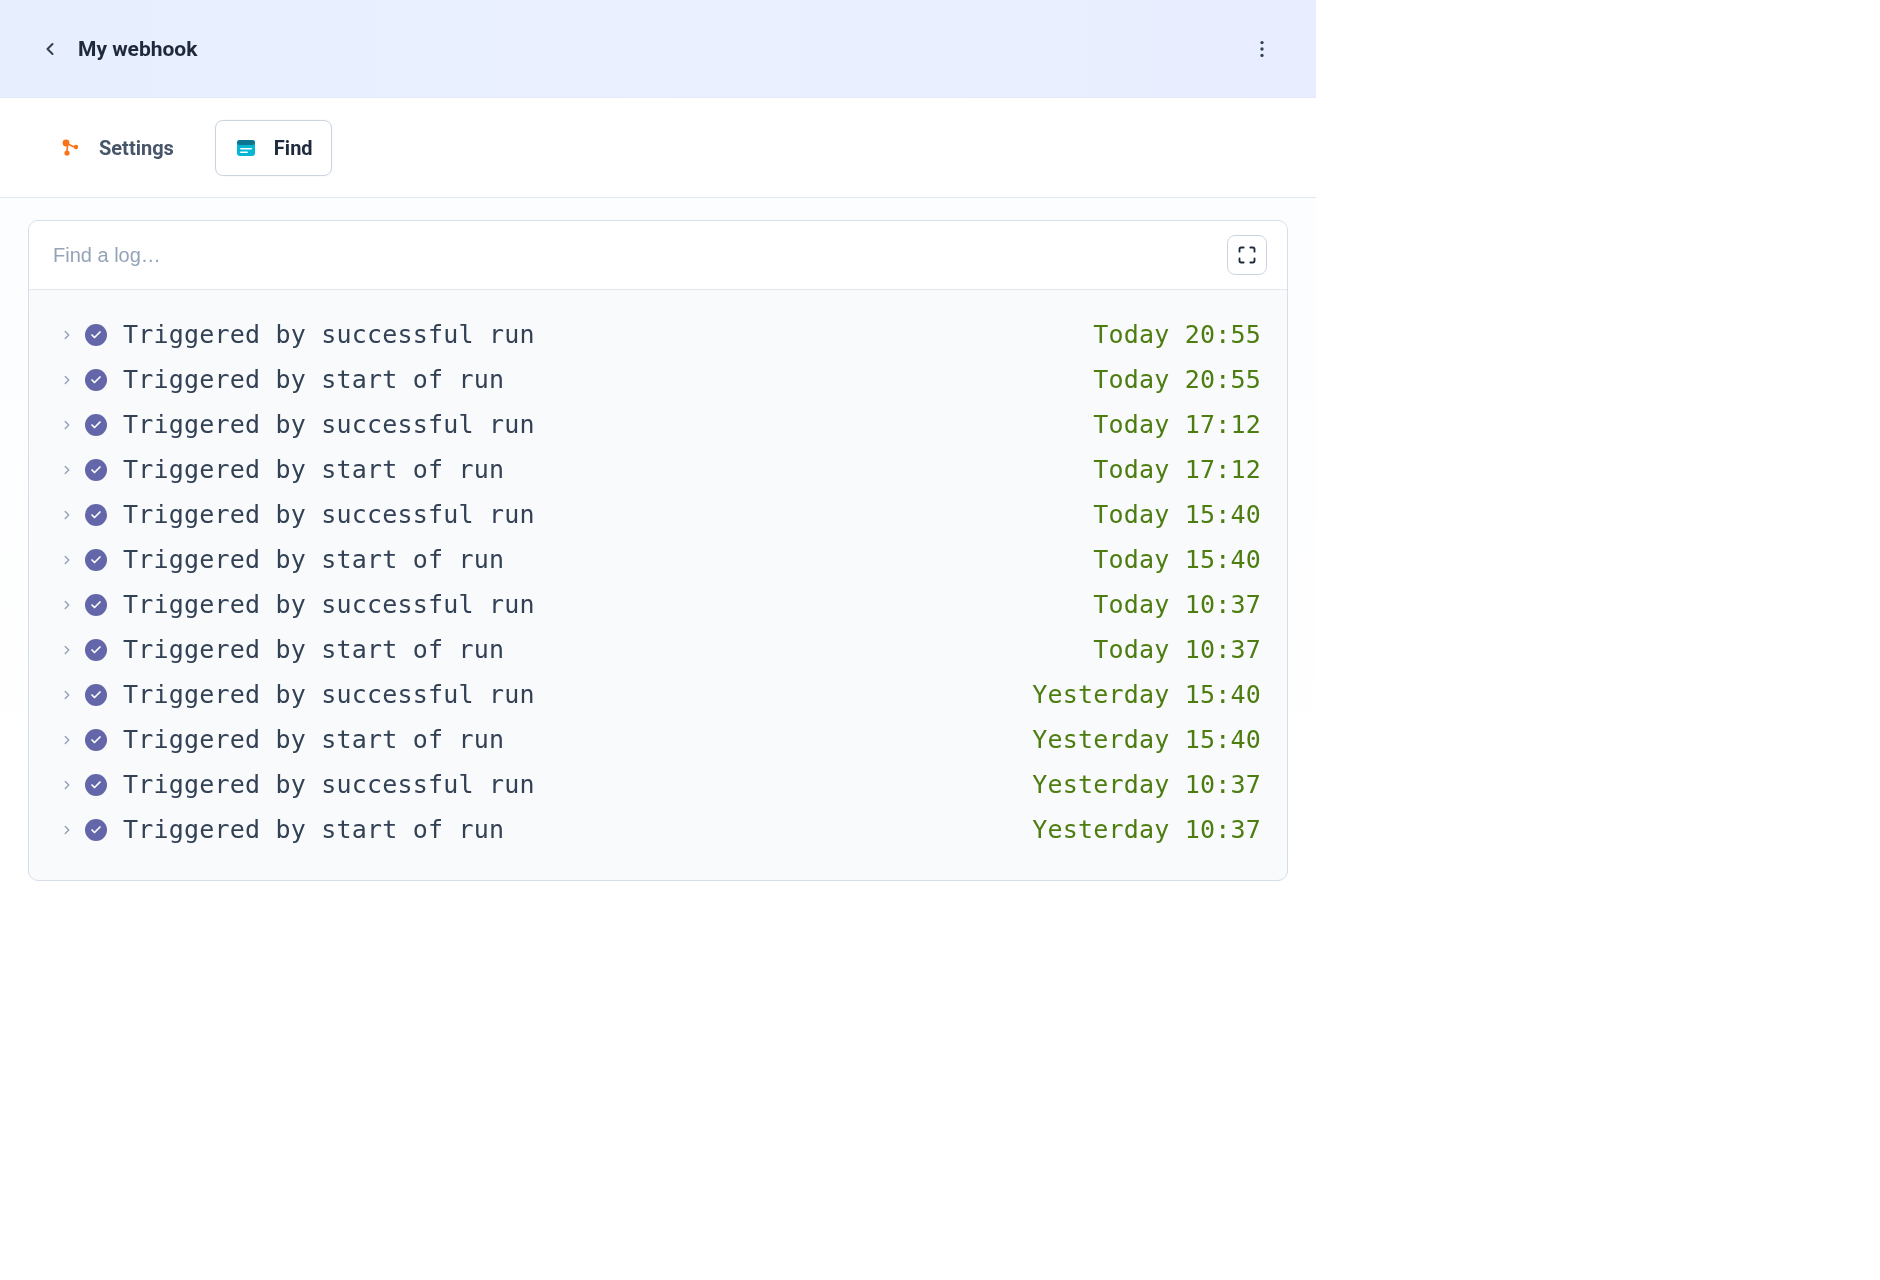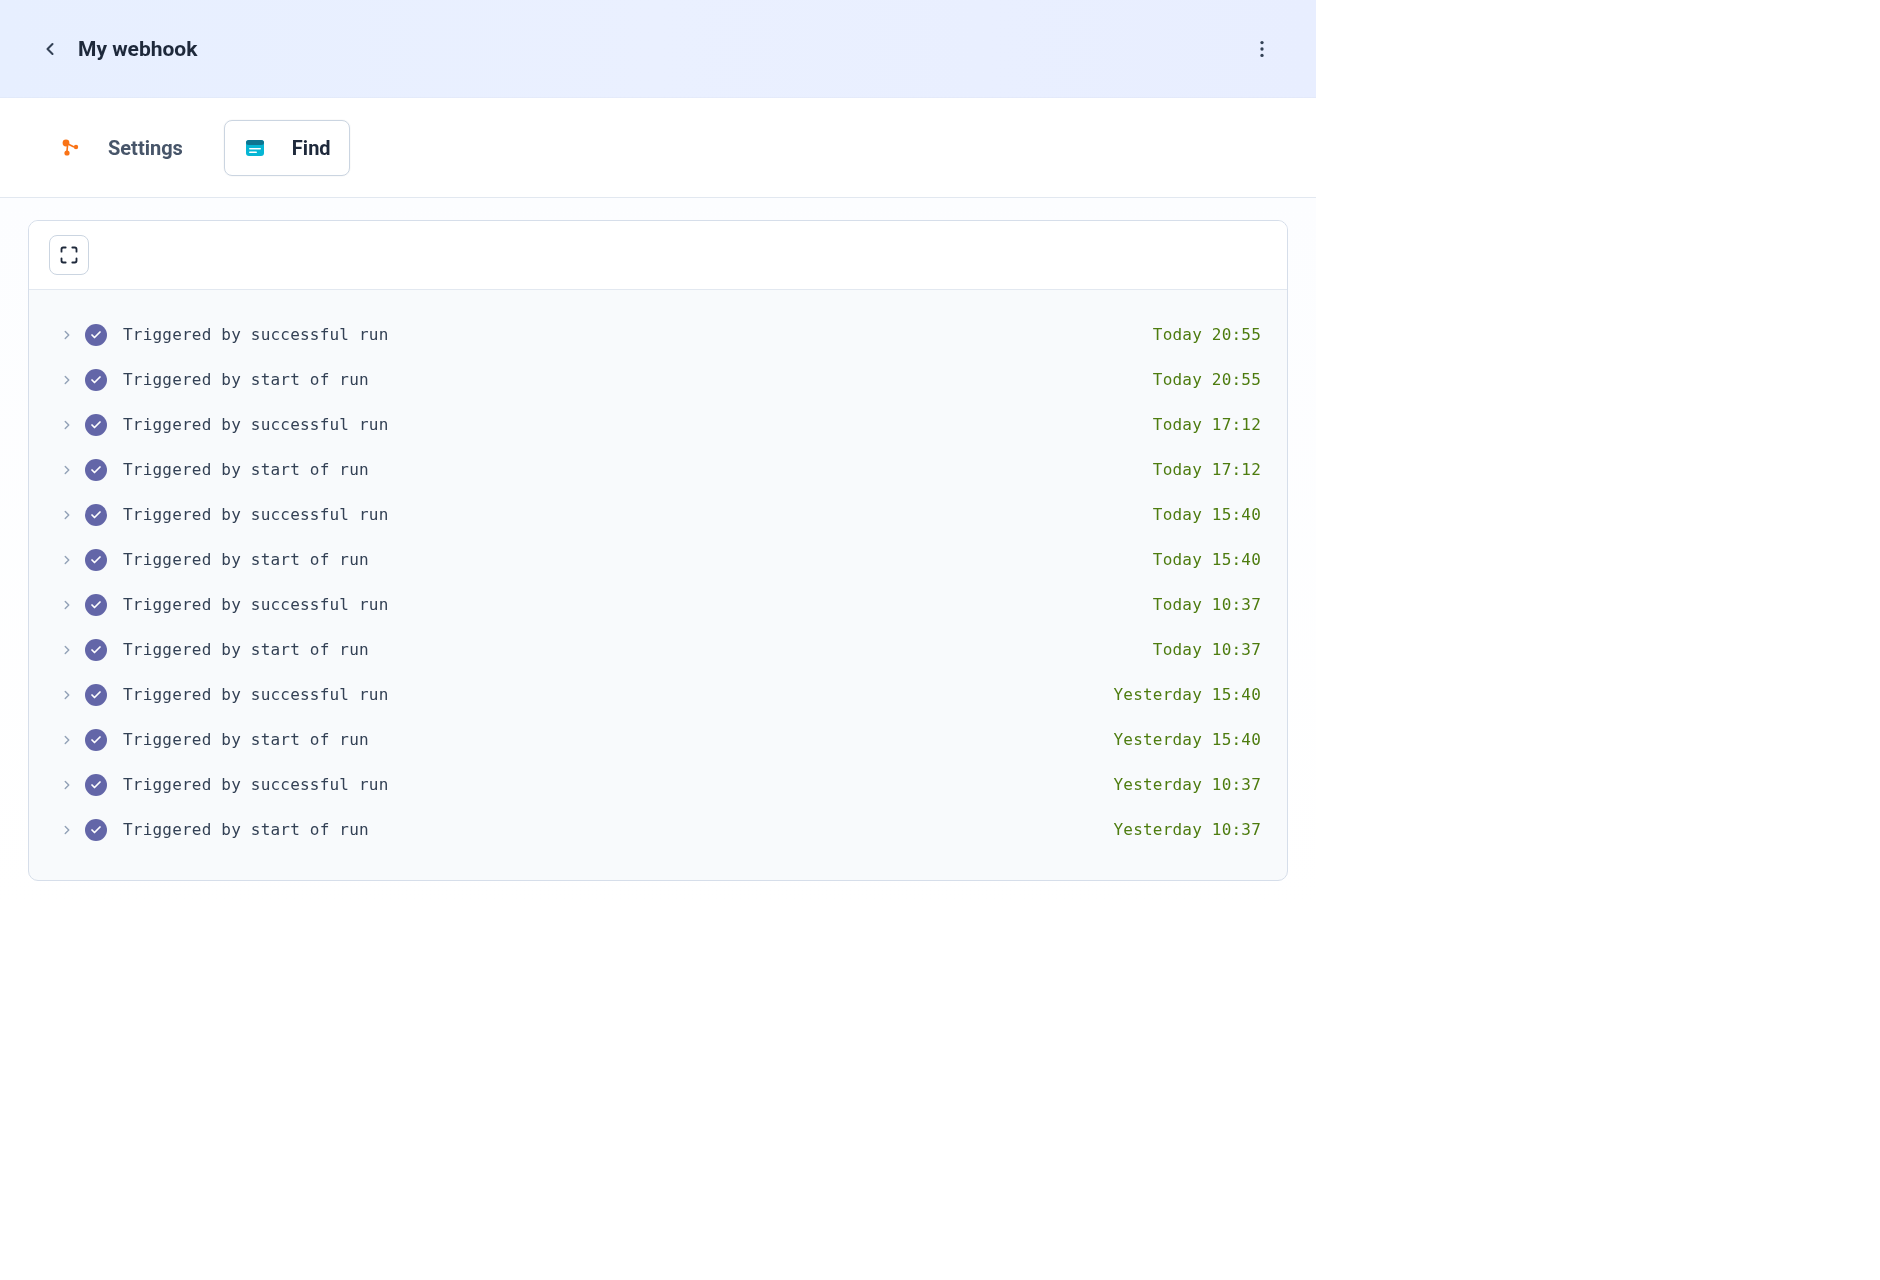--- a/index.html
+++ b/index.html
@@ -44,21 +44,21 @@
     display: flex;
     align-items: center;
     padding: 0 40px;
     gap: 22px;
     border-bottom: 1px solid #e2e8f0;
     background: #ffffff;
   }
   .tab {
     display: flex;
     align-items: center;
-    gap: 25px;
+    gap: 16px;
     height: 56px;
     padding: 0 18px;
     border-radius: 8px;
     cursor: pointer;
     font-size: 20px;
     font-weight: 700;
     color: #475569;
     border: 1px solid transparent;
   }
   .tab.active {
@@ -108,21 +108,21 @@
   }
 
   .log-list { padding: 22px 22px 28px 22px; }
   .log-row {
     display: flex;
     align-items: center;
     height: 45px;
     padding: 0 4px;
     cursor: pointer;
     font-family: ui-monospace, SFMono-Regular, Menlo, Consolas, monospace;
-    font-size: 16px;
+    font-size: 25px;
     color: #334155;
   }
   .chev {
     width: 24px;
     display: flex; align-items: center; justify-content: center;
     color: #94a3b8;
     margin-right: 6px;
   }
   .status-icon {
     width: 22px; height: 22px;
@@ -177,20 +177,21 @@
       </svg>
     </span>
     <span>Find</span>
   </div>
 </div>
 
 <div class="content">
   <div class="logs-panel">
 
     <div class="search-row">
+      <input class="search-input" type="text" placeholder="Find a log…" style="">
       <div class="expand-btn">
         <svg width="20" height="20" viewBox="0 0 24 24" fill="none" stroke="currentColor" stroke-width="2.2" stroke-linecap="round" stroke-linejoin="round">
           <path d="M8 3H5a2 2 0 0 0-2 2v3"></path>
           <path d="M16 3h3a2 2 0 0 1 2 2v3"></path>
           <path d="M8 21H5a2 2 0 0 1-2-2v-3"></path>
           <path d="M16 21h3a2 2 0 0 0 2-2v-3"></path>
         </svg>
       </div>
     </div>
 

